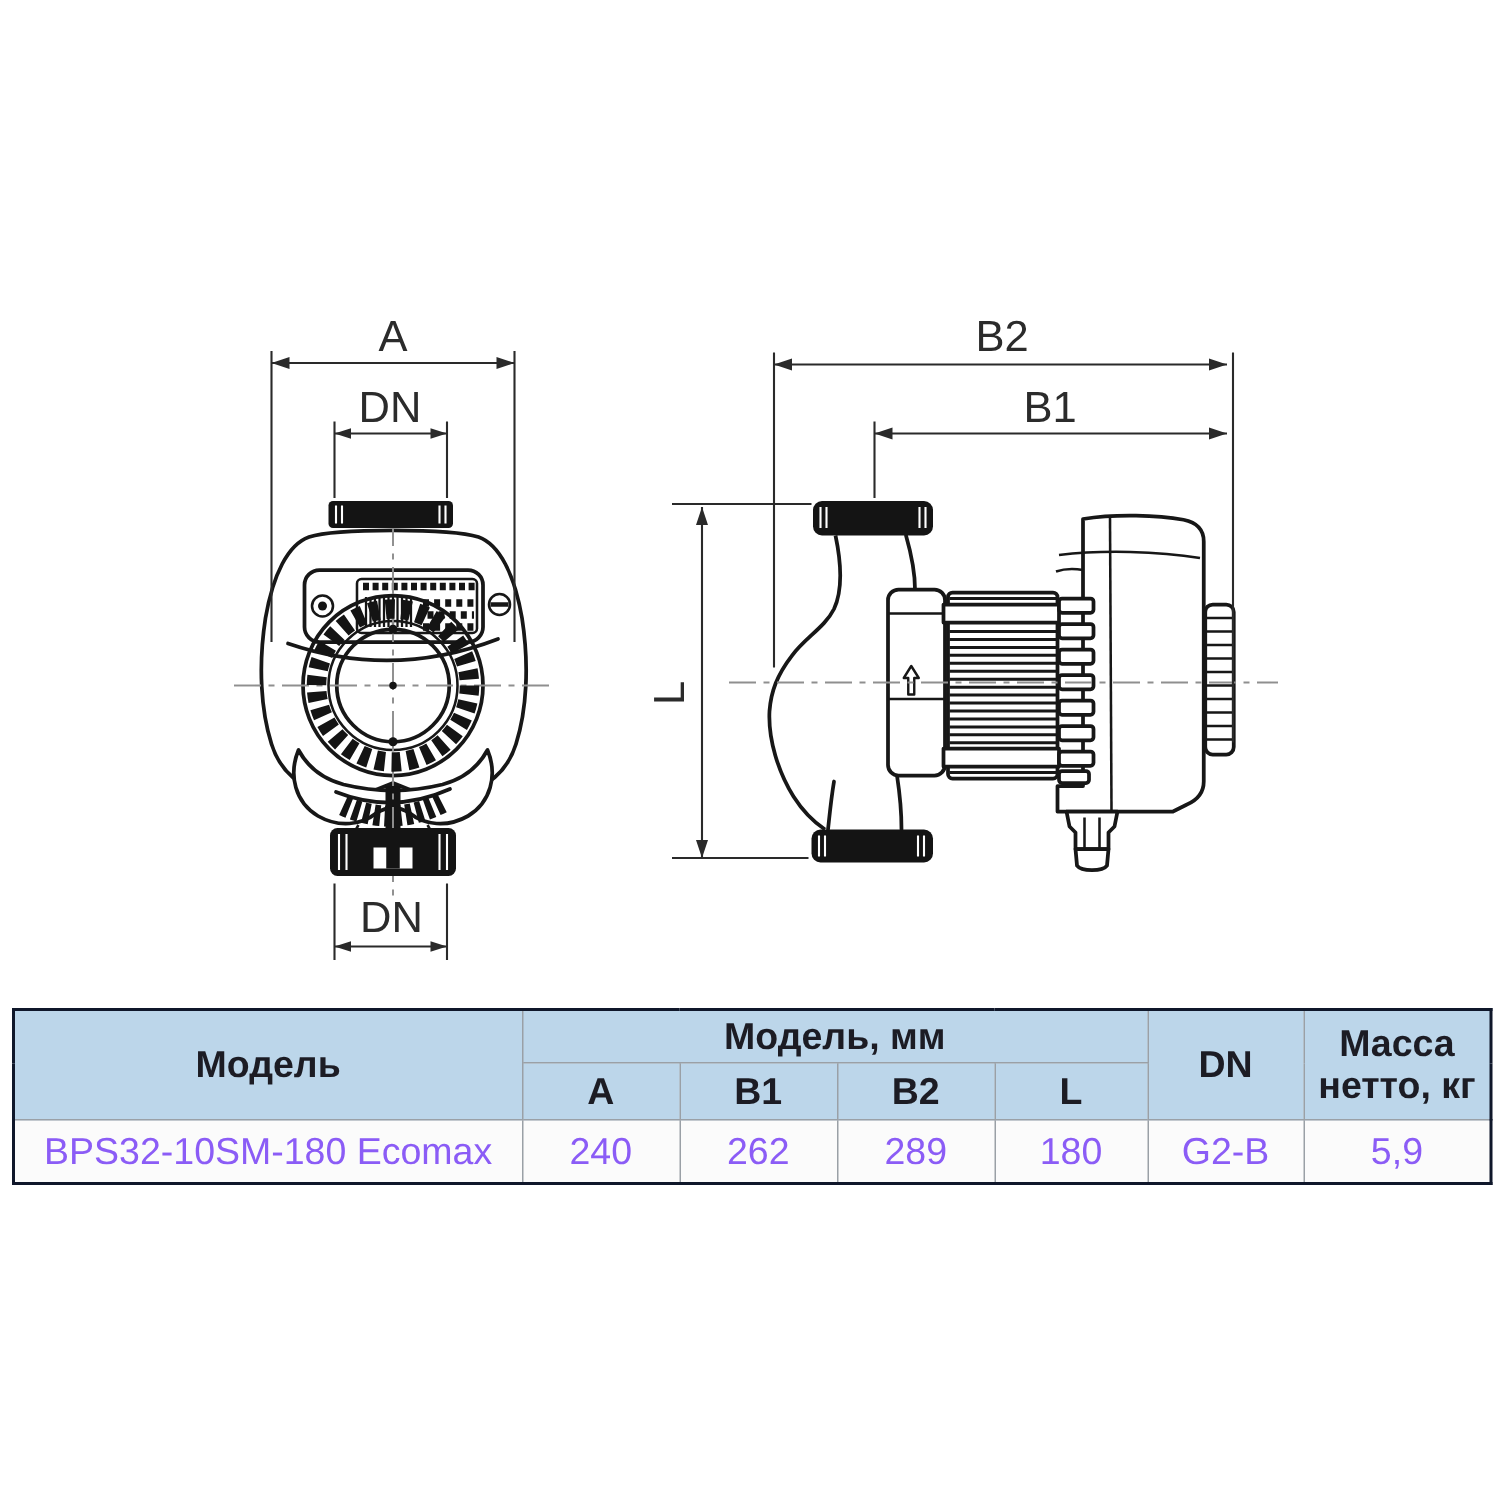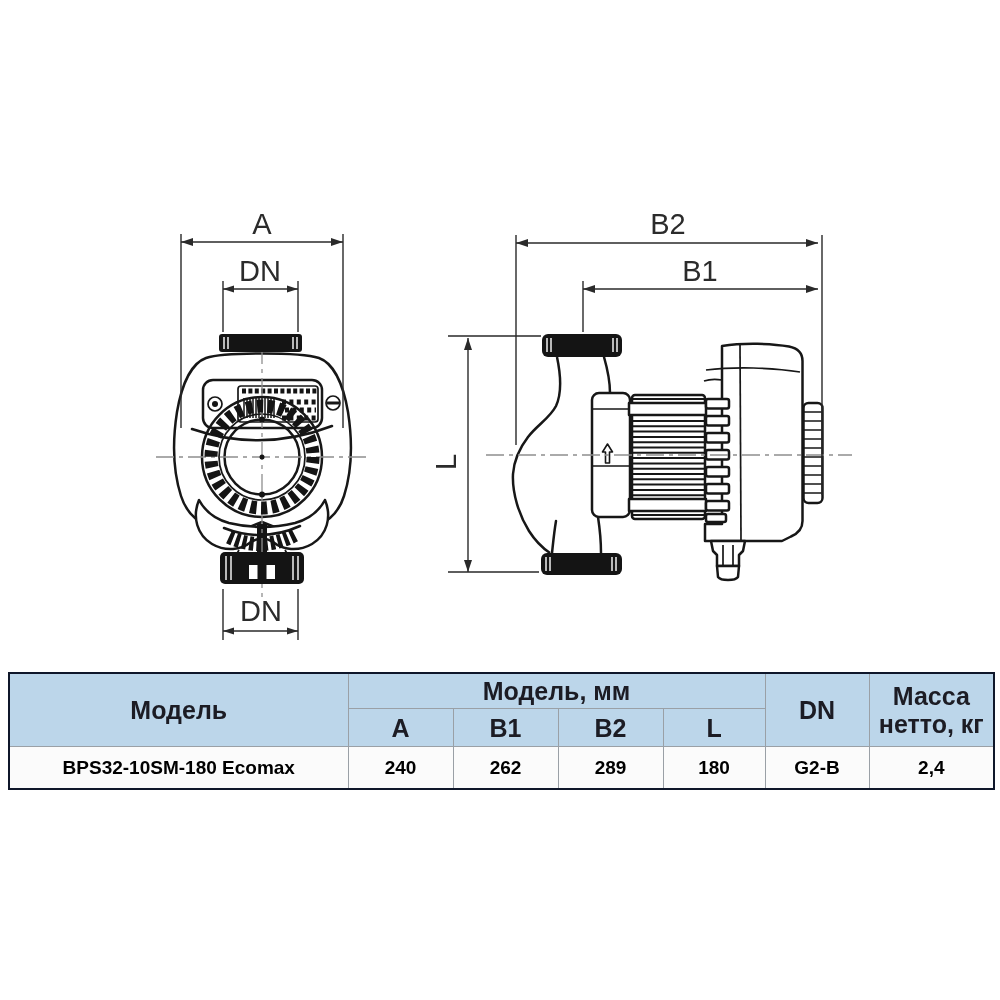--- a/index.html
+++ b/index.html
@@ -16,21 +16,21 @@
   .arr{fill:#2a2a2a;stroke:none;}
   .cl{stroke:#8f8f8f;stroke-width:1.3;fill:none;stroke-dasharray:18 5 4 5;}
   .dimtxt{font:29px "Liberation Sans",sans-serif;fill:#2b2b2b;text-anchor:middle;}
 
   
   #spec{position:absolute;left:8px;top:672px;width:985px;border-collapse:collapse;
         table-layout:fixed;border:2px solid #0f172a;}
   #spec td{border:1.5px solid #9aa0a6;text-align:center;vertical-align:middle;
            padding:0;line-height:1.12;}
   #spec .h{background:#bcd6ea;color:#1c1c24;font-weight:bold;font-size:25px;}
-  #spec .d{background:#fbfbfb;color:#000000;font-weight:bold;font-size:19px;}
+  #spec .d{background:#fbfbfb;color:#8b5cf6;font-weight:normal;font-size:25px;}
   #spec tr.r1 td{height:34px;}
   #spec tr.r2 td{height:37px;}
   #spec tr.r3 td{height:41px;}
 </style>
 </head>
 <body>
 
 <svg id="drawing" width="1000" height="660" viewBox="0 0 1000 660">
 
   <g>
@@ -219,16 +219,16 @@
     <td class="h">B2</td>
     <td class="h">L</td>
   </tr>
   <tr class="r3">
     <td class="d">BPS32-10SM-180 Ecomax</td>
     <td class="d">240</td>
     <td class="d">262</td>
     <td class="d">289</td>
     <td class="d">180</td>
     <td class="d">G2-B</td>
-    <td class="d">2,4</td>
+    <td class="d">5,9</td>
   </tr>
 </tbody>
   </table>
 
 </body></html>

